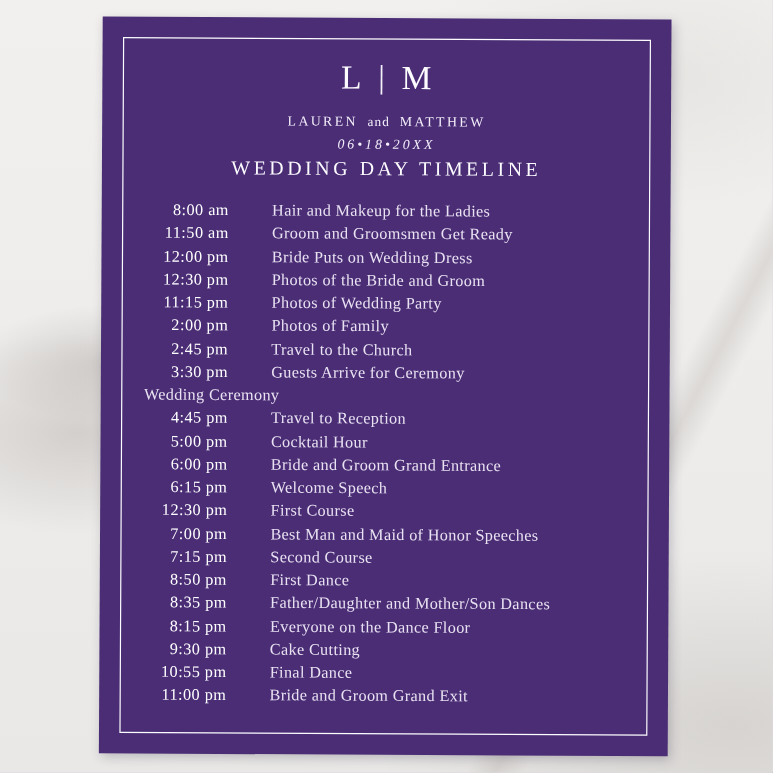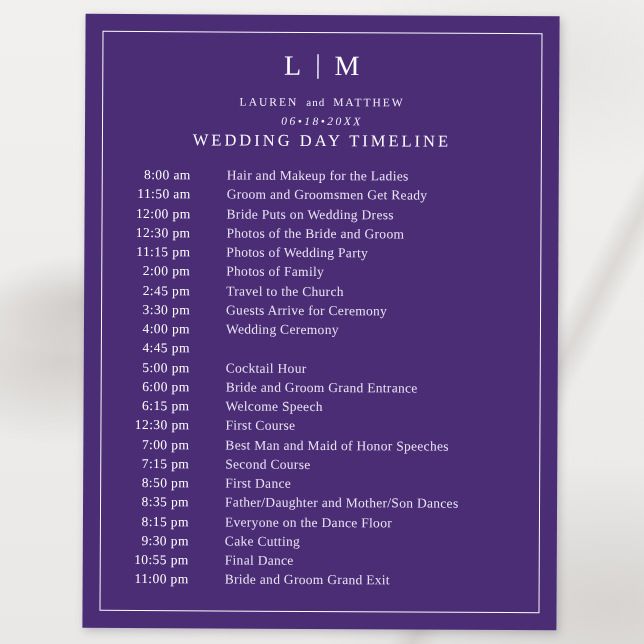--- a/index.html
+++ b/index.html
@@ -184,25 +184,25 @@
         </div>
         <div class="row">
           <span class="time">2:45 pm</span>
           <span class="event">Travel to the Church</span>
         </div>
         <div class="row">
           <span class="time">3:30 pm</span>
           <span class="event">Guests Arrive for Ceremony</span>
         </div>
         <div class="row">
-          <span class="time">4:00 pm</span>
           <span class="event">Wedding Ceremony</span>
         </div>
         <div class="row">
           <span class="time">4:45 pm</span>
+          <span class="event">Travel to Reception</span>
         </div>
         <div class="row">
           <span class="time">5:00 pm</span>
           <span class="event">Cocktail Hour</span>
         </div>
         <div class="row">
           <span class="time">6:00 pm</span>
           <span class="event">Bride and Groom Grand Entrance</span>
         </div>
         <div class="row">

